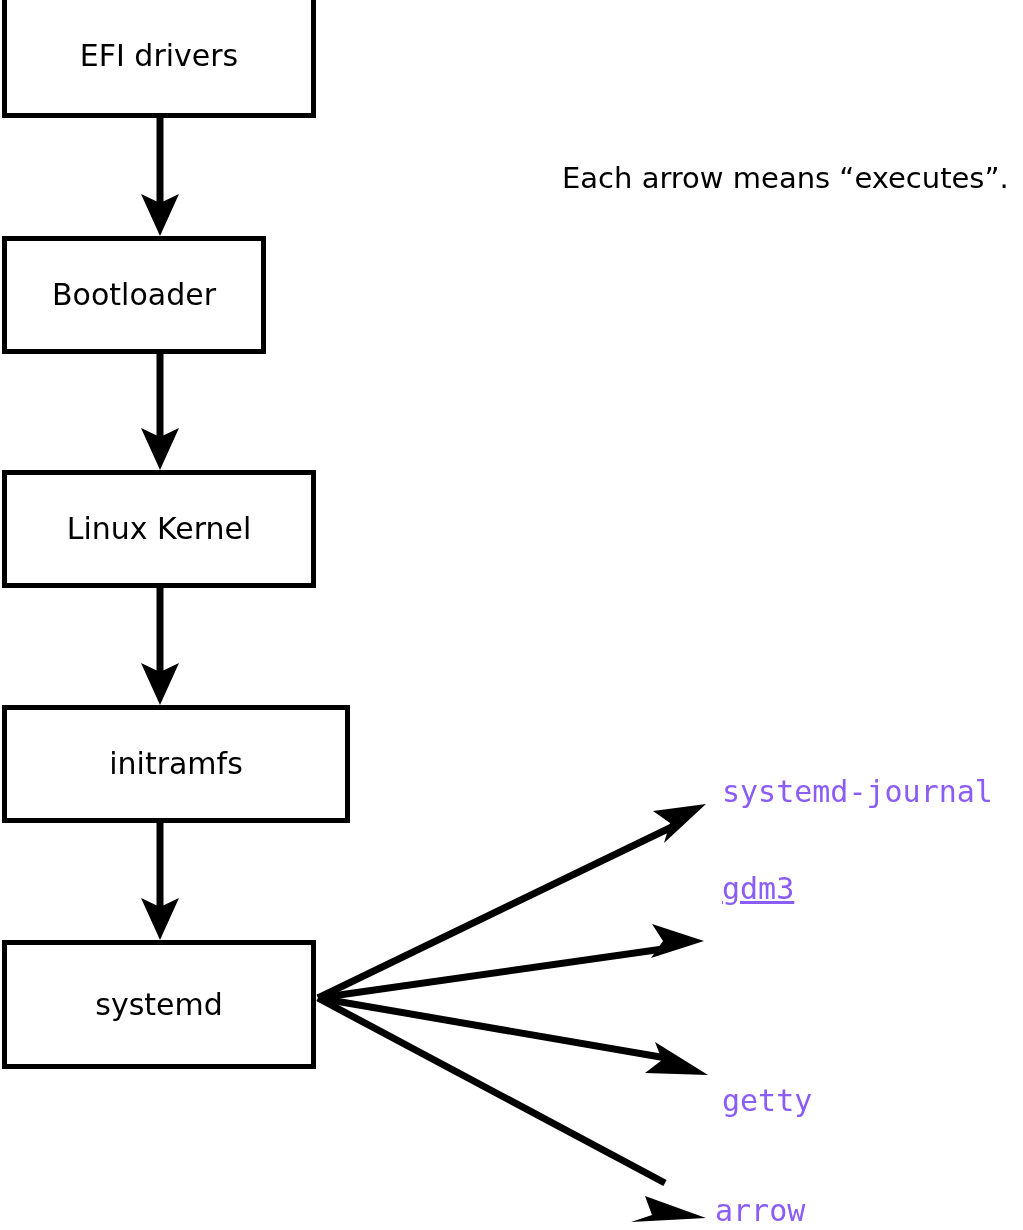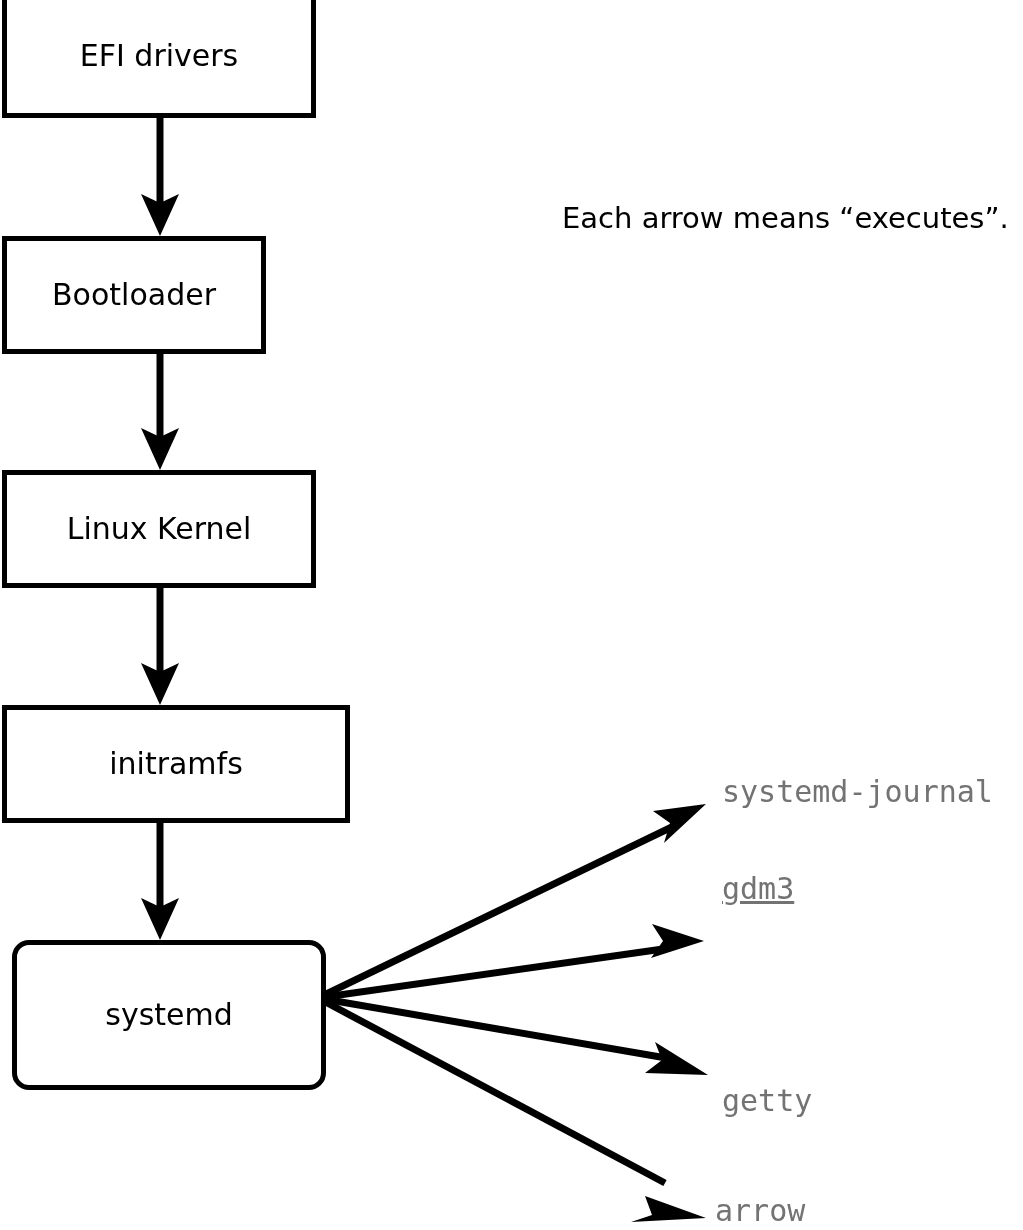--- a/index.html
+++ b/index.html
@@ -42,21 +42,21 @@
     line-height: 1;
     color: #000000;
     white-space: nowrap;
     text-align: right;
   }
   .leaf-label {
     position: absolute;
     font-family: "DejaVu Sans Mono", monospace;
     font-size: 30px;
     line-height: 1;
-    color: #737373;
+    color: #8b5cf6;
     white-space: nowrap;
   }
   .note-text {
     position: absolute;
     font-family: "DejaVu Sans", sans-serif;
     font-size: 29px;
     line-height: 1;
     color: #000000;
     white-space: nowrap;
   }
@@ -112,27 +112,27 @@
   </div>
 
   <div class="stage-box" style="left:2px; top:470px; width:314px; height:118px;">
     <span class="stage-label">Linux Kernel</span>
   </div>
 
   <div class="stage-box" style="left:2px; top:705px; width:348px; height:118px;">
     <span class="stage-label">initramfs</span>
   </div>
 
-  <div class="stage-box" style="left:12px; top:940px; width:314px; height:150px;border-radius:17px;">
+  <div class="stage-box" style="left:2px; top:940px; width:314px; height:129px;">
     <span class="stage-label">systemd</span>
   </div>
 
   <div class="leaf-label" style="left:722px; top:777px;">systemd-journal</div>
 
   <div class="leaf-label" style="left:722px; top:874px;text-decoration:underline;">gdm3</div>
 
   <div class="leaf-label" style="left:722px; top:1086px;">getty</div>
 
   <div class="leaf-label" style="left:715px; top:1196px;">arrow</div>
 
-  <div class="note-text" style="left:562px; top:164px;margin-top:40px;">Each arrow means “executes”.</div>
+  <div class="note-text" style="left:562px; top:164px;">Each arrow means “executes”.</div>
 
 </div>
 
 </body></html>

